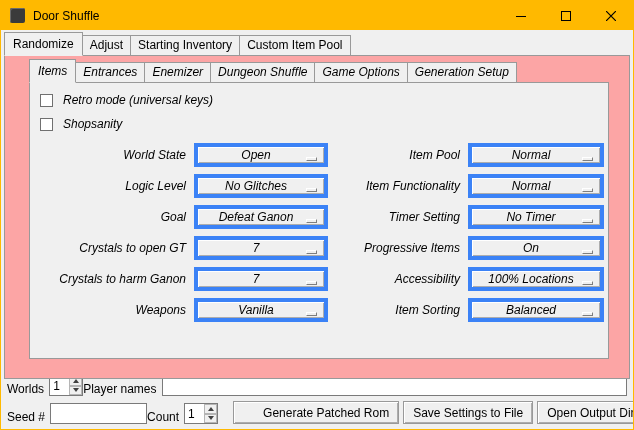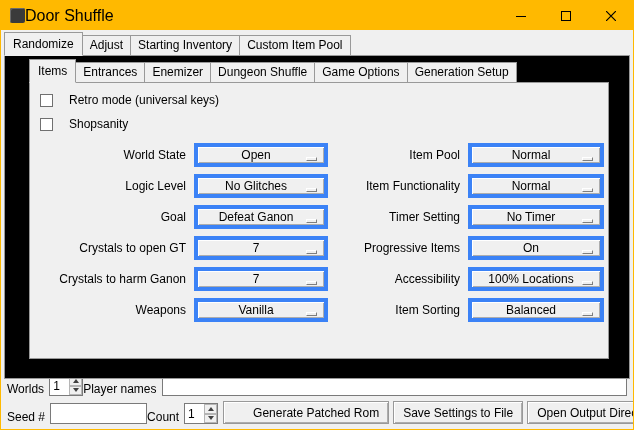--- a/index.html
+++ b/index.html
@@ -16,54 +16,54 @@
   
   .titlebar {
     height:29px; background:var(--titlebar, #ffb900);
     display:flex; align-items:center;
   }
   .app-icon {
     width:15px; height:15px; margin-left:9px;
     background:#3a3a3a; border-radius:2px;
     box-shadow:inset 1px 1px 0 #6a6a6a;
   }
-  .win-title { font-size:16px; }
+  .win-title { margin-left:8px; font-size:12px; }
   .caption { margin-left:auto; display:flex; height:100%; }
   .cap-btn { width:45px; height:100%; display:flex; align-items:center; justify-content:center; cursor:default; }
 
   
   .tabs { display:flex; align-items:flex-end; position:relative; z-index:2; }
   .tab {
     background:#f0f0f0; border:1px solid #999999; border-bottom:none;
     padding:2px 7px 3px; margin-right:-1px; white-space:nowrap; cursor:default;
   }
   .tab.active {
     padding:4px 8px 4px; margin-bottom:-1px;
     border-bottom:1px solid #f0f0f0; position:relative; z-index:3;
   }
   .main-tabs { padding-left:3px; padding-top:2px; }
   .sub-tabs  { padding-left:24px; padding-top:3px; }
 
   .main-pane {
     margin:0 3px; border:1px solid #999999; height:324px;
-    position:relative; z-index:1; background:#000000;
+    position:relative; z-index:1; background:#fca5a5;font-style:italic;
   }
   .sub-pane {
     margin:0 20px 0 24px; border:1px solid #999999; height:277px;
     background:#f0f0f0; padding:8px 12px 0 10px;
   }
 
   
   .check-row { display:flex; align-items:center; height:18px; margin-bottom:6px; }
   .check-row + .check-row { margin-bottom:10px; }
   .checkbox {
     width:13px; height:13px; background:#ffffff;
     border:1px solid #707070; flex:0 0 auto;
   }
-  .check-label { margin-left:16px; }
+  .check-label { margin-left:10px; }
 
   
   .grid {
     display:grid;
     grid-template-columns:148px 134px 128px 136px;
     column-gap:6px; row-gap:7px; align-items:center; margin-top:8px;
   }
   .flabel { text-align:right; padding-right:2px; white-space:nowrap; }
   .dropdown {
     height:24px; position:relative; background:#f0f0f0;
@@ -97,21 +97,21 @@
     display:flex; align-items:center; justify-content:center; cursor:default;
   }
   .tri-up { width:0; height:0; border-left:3px solid transparent; border-right:3px solid transparent; border-bottom:4px solid #404040; }
   .tri-down { width:0; height:0; border-left:3px solid transparent; border-right:3px solid transparent; border-top:4px solid #404040; }
   .btn {
     height:23px; background:#f0f0f0; border:1px solid #999999;
     box-shadow:inset 1px 1px 0 #ffffff, inset -1px -1px 0 #adadad;
     padding:0 9px; font:inherit; white-space:nowrap; cursor:default;
   }
   .mlabel { }
-  .gen-btn { margin-left:5px;padding-left:29px; }
+  .gen-btn { margin-left:15px;padding-left:29px; }
   .spacer { flex:1 1 auto; }
   .right-btn { margin-left:4px; }
 </style>
 </head>
 <body>
 
 <div class="window">
 
   <div class="titlebar">
     <span class="app-icon"></span>

